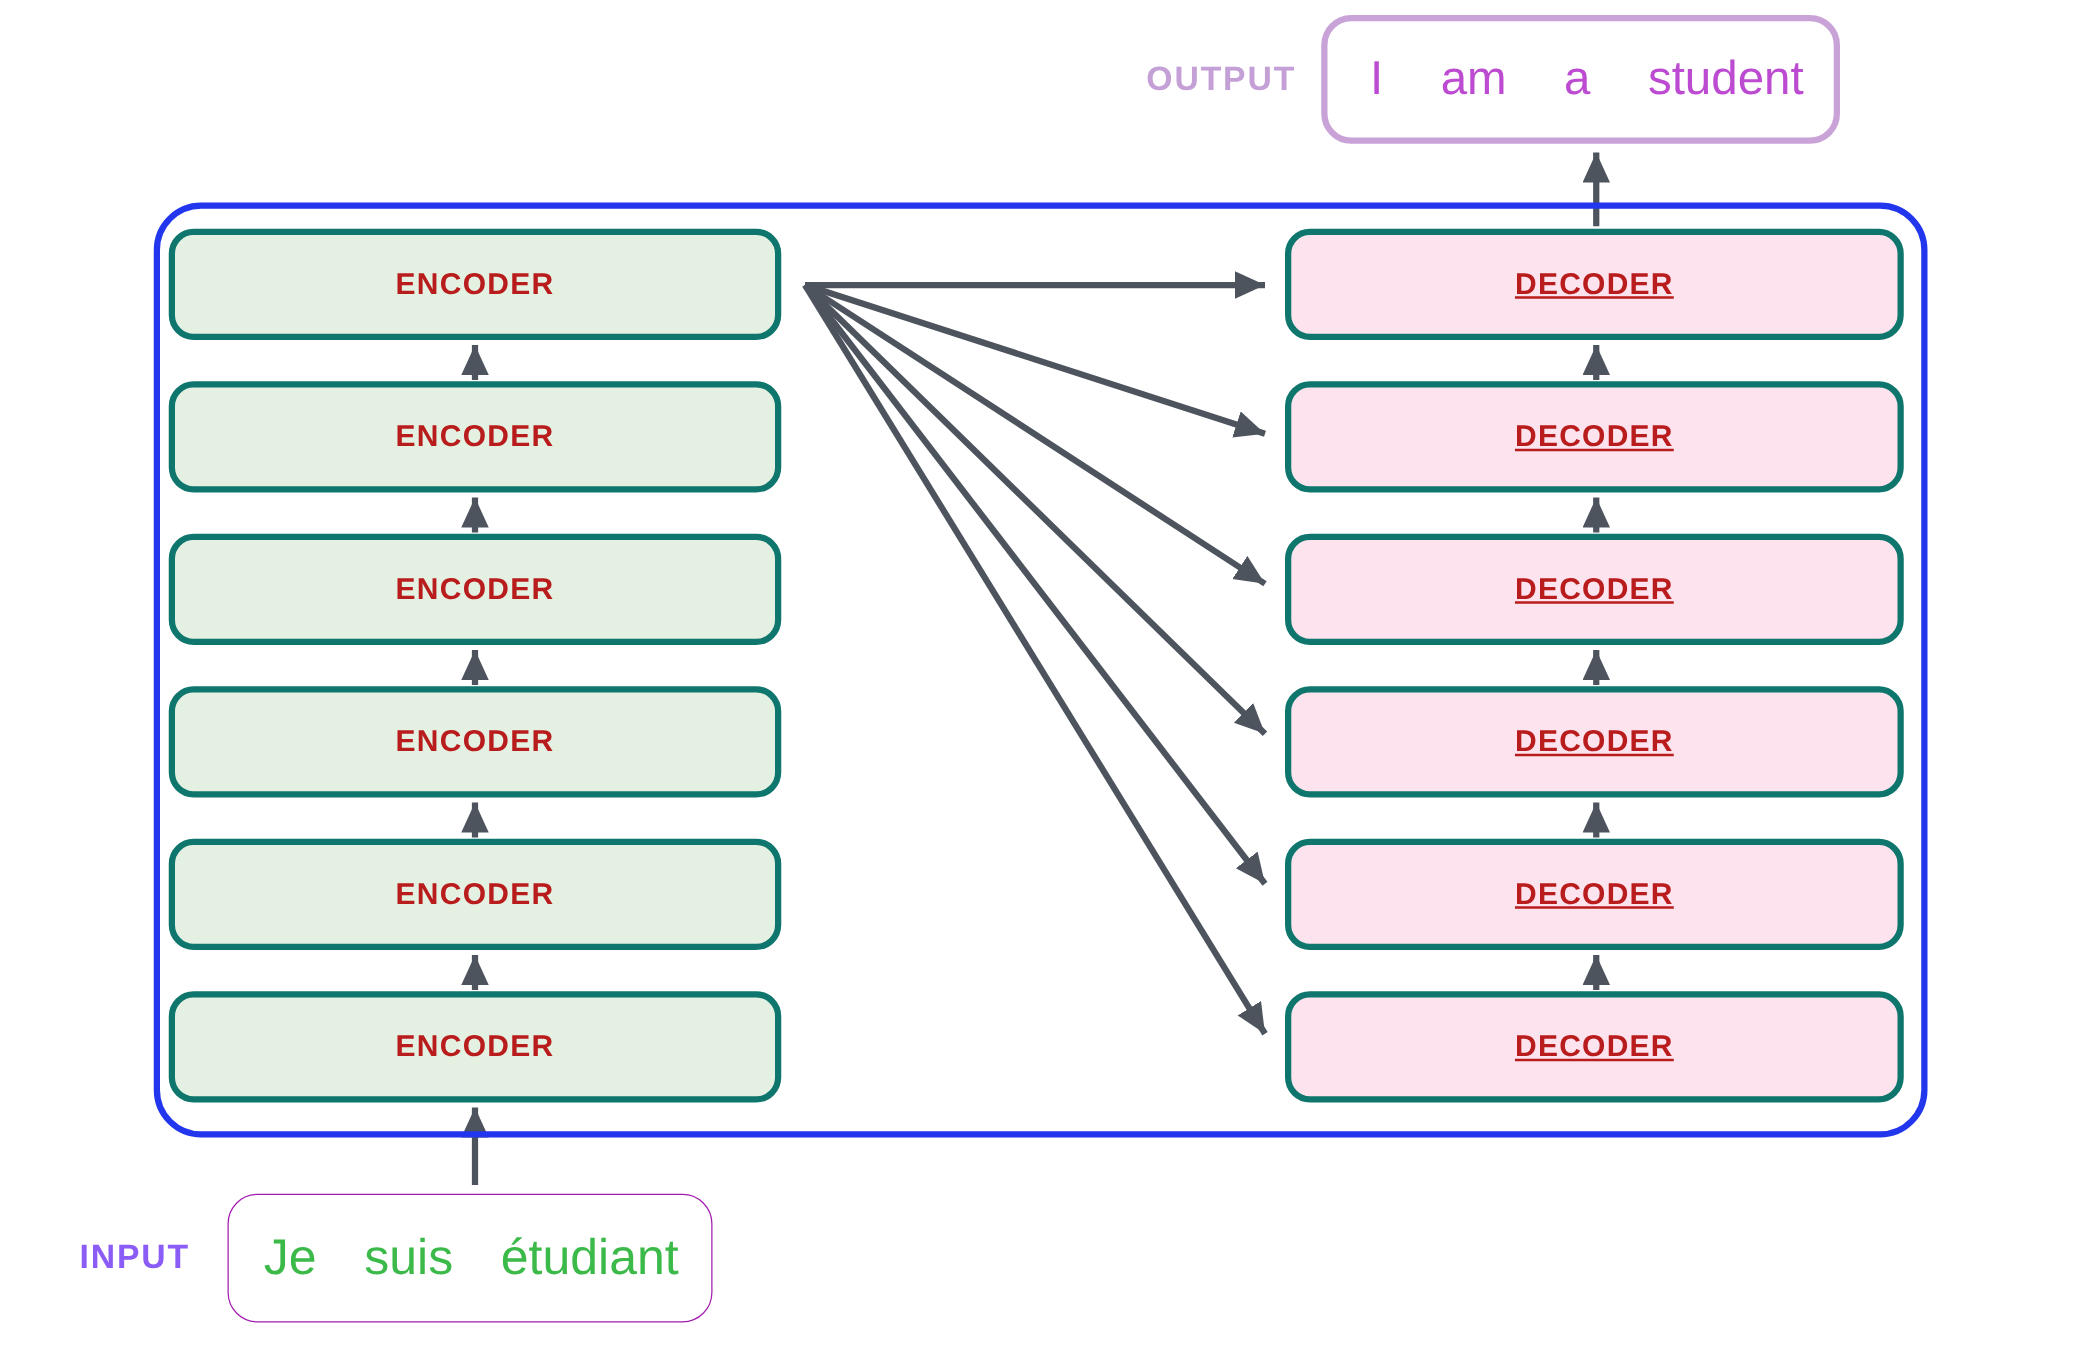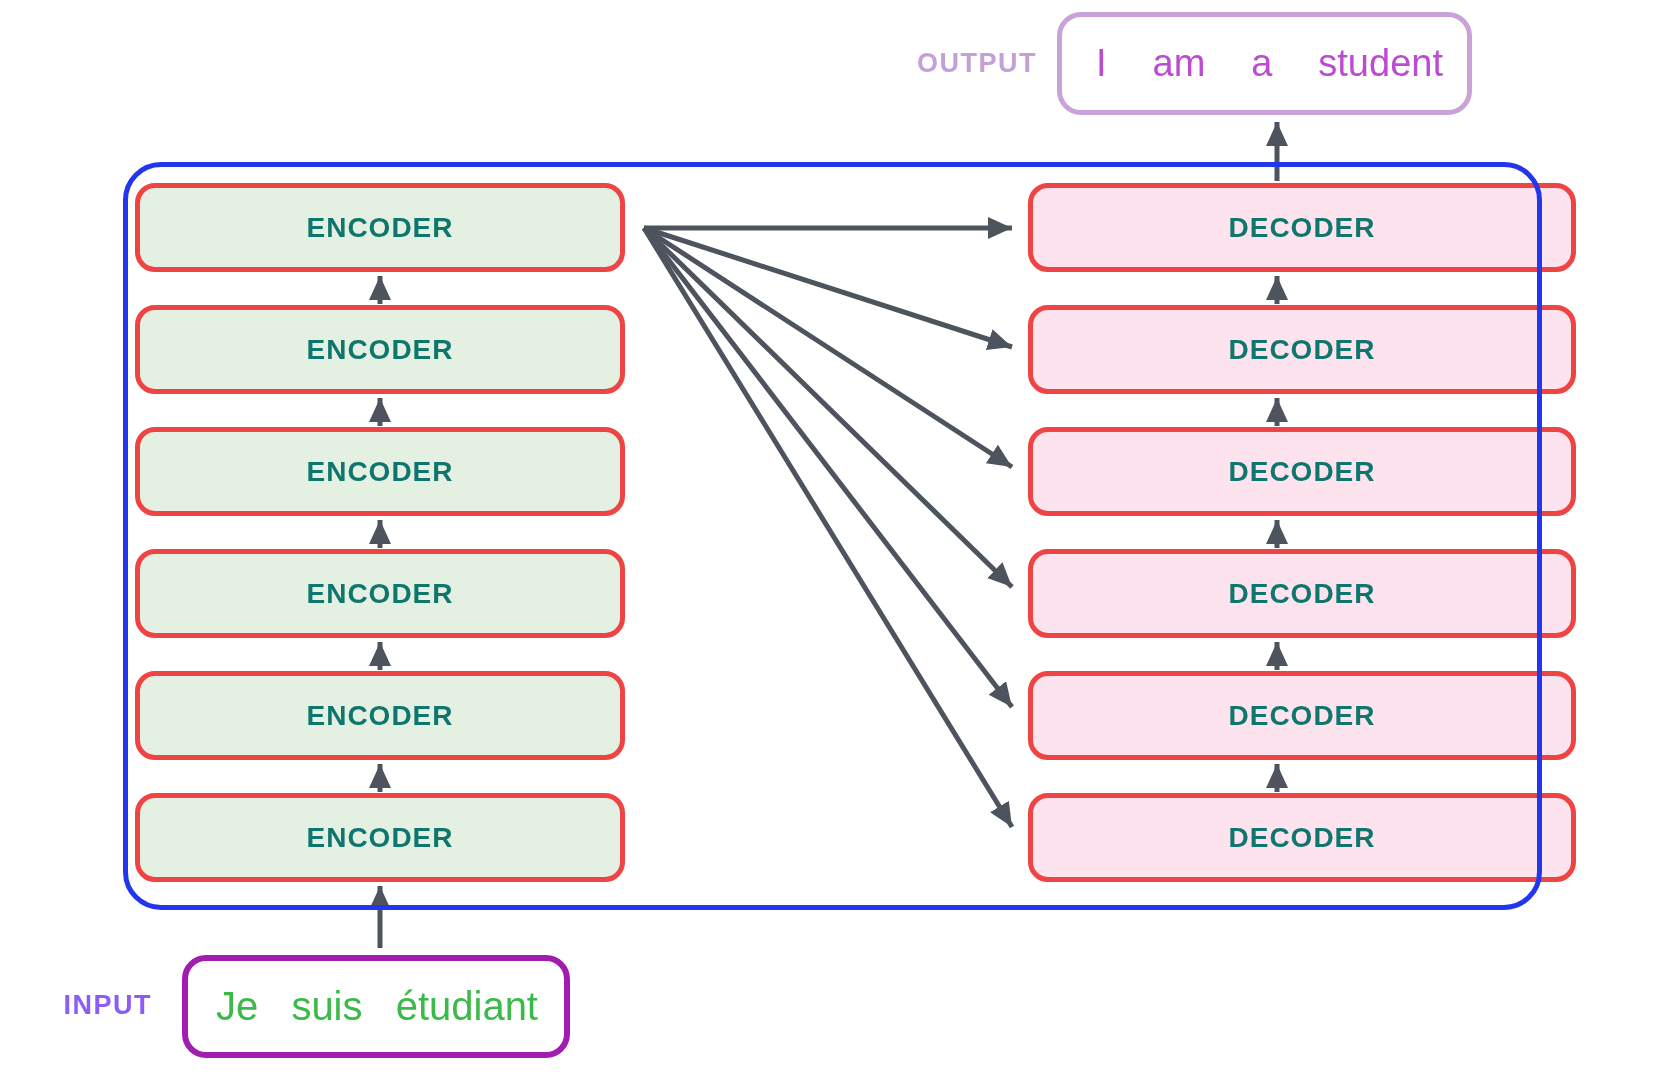--- a/index.html
+++ b/index.html
@@ -5,27 +5,27 @@
 <style>
   html,body { margin:0; padding:0; background:#ffffff; }
   .canvas {
     position:relative; width:1661px; height:1081px; background:#ffffff;
     font-family:"Liberation Sans","DejaVu Sans",sans-serif; overflow:hidden;
   }
 
   
   .box {
     position:absolute; height:89px; box-sizing:border-box;
-    border:5px solid #ef4444; border-radius:20px;
+    border:5px solid #0f766e; border-radius:20px;
     display:flex; align-items:center; justify-content:center;
-    font-size:28px; font-weight:600; letter-spacing:1px; color:#0f766e;
+    font-size:24px; font-weight:600; letter-spacing:1px; color:#b91c1c;
     z-index:1;
   }
   .encoder { left:135px; width:490px; background:#e4f1e2; }
-  .decoder { left:1028px; width:548px; background:#fce3ee; }
+  .decoder { left:1028px; width:495px; background:#fce3ee;text-decoration:underline; }
   .r1{top:183px}.r2{top:305px}.r3{top:427px}.r4{top:549px}.r5{top:671px}.r6{top:793px}
 
   
   .bigbox {
     position:absolute; left:123px; top:162px; width:1419px; height:748px;
     box-sizing:border-box; border:5px solid #2236ee; border-radius:38px;
     background:transparent; z-index:3; pointer-events:none;
   }
 
   
@@ -41,21 +41,21 @@
     font-size:38px; color:#bc4bd2; z-index:1;
   }
   .output-label {
     position:absolute; right:624px; top:48px;
     font-size:27px; font-weight:700; letter-spacing:1.5px; color:#c4a0d6;
   }
 
   
   .input-box {
     position:absolute; left:182px; top:955px; width:388px; height:103px;
-    box-sizing:border-box; border:6px solid #a21caf; border-radius:24px;
+    box-sizing:border-box; border:1px solid #a21caf; border-radius:24px;
     background:#ffffff; display:flex; align-items:center;
     justify-content:space-between; padding:0 26px 0 28px;
     font-size:40px; color:#3cba49; z-index:1;
   }
   .input-label {
     position:absolute; right:1509px; top:990px;
     font-size:27px; font-weight:700; letter-spacing:1.5px; color:#8b5cf6;
   }
 </style>
 </head>

